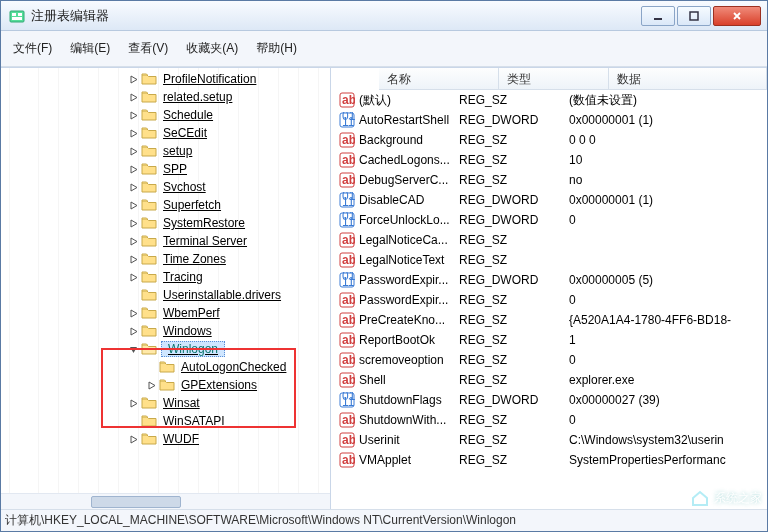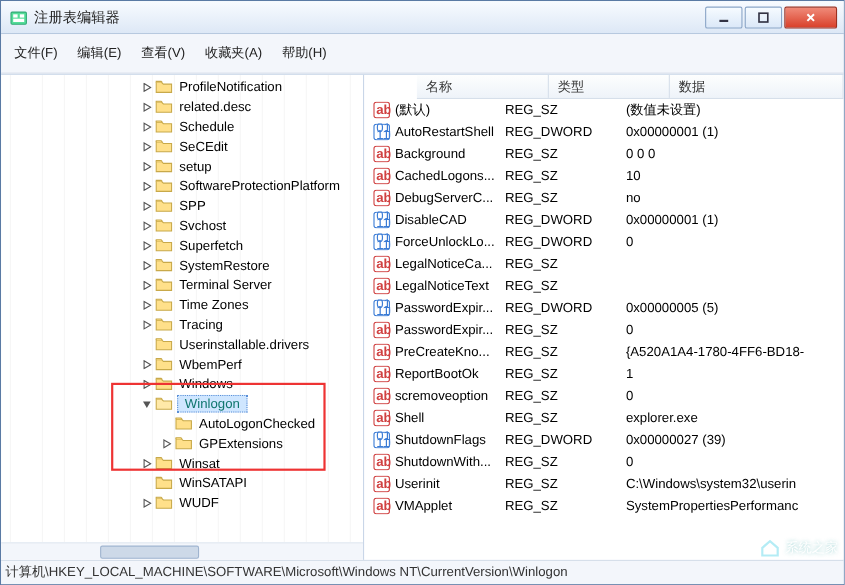--- a/index.html
+++ b/index.html
@@ -12,21 +12,21 @@
   .winbtn { width: 34px; height: 20px; border: 1px solid #8aa5c7; border-radius: 2px; display: flex; align-items: center; justify-content: center; background: linear-gradient(to bottom,#f6fbff,#dbe8f8); }
   .winbtn.close { width: 48px; background: linear-gradient(to bottom,#f08b7a,#d9402a); border-color:#9c3020;}
   .winbtn svg { width: 12px; height: 12px; }
   .menubar { height: 36px; background: #f3f6fb; border-bottom: 1px solid #d6dfea; display: flex; align-items: center; padding-left: 4px; gap: 2px; }
   .menuitem { padding: 2px 8px; color: #222; }
   .client { flex: 1; display: flex; background: #fff; border-top: 1px solid #c9d6e8; }
   .panel { overflow: hidden; position: relative; }
   .panel.left { width: 330px; border-right: 1px solid #c9d6e8; }
   .panel.right { flex: 1; }
   .tree-wrap { position: absolute; inset: 0; overflow: auto; }
-  .tree { padding-top: 2px; }
+  .tree { padding-top: 2px; text-decoration: underline; }
   .tree-row { height: 18px; display: flex; align-items: center; white-space: nowrap; }
   .tree-row .indent { display: inline-block; height: 1px; }
   .expander { width: 12px; height: 12px; display: inline-flex; align-items:center; justify-content:center; margin-right: 2px; }
   .expander svg { width:9px; height:9px; }
   .folder-icon { display:inline-flex; margin-right: 4px; }
   .folder-icon svg { width:16px; height:14px; }
   .tree-label { padding: 0 2px; }
   .tree-label.selected { background: #cfe6ff; border: 1px dotted #5a8ed6; padding: 0 6px; color:#0f766e; }
   .highlight-box { position: absolute; border: 2px solid #e33; pointer-events: none; }
   .listview { display:flex; flex-direction:column; height:100%; }
@@ -115,21 +115,21 @@
                 <svg viewBox="0 0 9 9">
                   <path d="M2 1 L8 4.5 L2 8 Z" fill="none" stroke="#555"></path>
                 </svg>
               </span>
               <span class="folder-icon">
                 <svg viewBox="0 0 16 14">
                   <path d="M1 3 L6 3 L7.5 4.5 L15 4.5 L15 12 L1 12 Z" fill="#ffe08a" stroke="#c8a94a"></path>
                   <path d="M1 3 L1 2 L5.5 2 L6.5 3" fill="#ffe08a" stroke="#c8a94a"></path>
                 </svg>
               </span>
-              <span class="tree-label">related.desc</span>
+              <span class="tree-label">related.setup</span>
             </div>
             <div class="tree-row">
               <span class="indent" style="width:126px"></span>
               <span class="expander">
                 <svg viewBox="0 0 9 9">
                   <path d="M2 1 L8 4.5 L2 8 Z" fill="none" stroke="#555"></path>
                 </svg>
               </span>
               <span class="folder-icon">
                 <svg viewBox="0 0 16 14">
@@ -161,35 +161,20 @@
                   <path d="M2 1 L8 4.5 L2 8 Z" fill="none" stroke="#555"></path>
                 </svg>
               </span>
               <span class="folder-icon">
                 <svg viewBox="0 0 16 14">
                   <path d="M1 3 L6 3 L7.5 4.5 L15 4.5 L15 12 L1 12 Z" fill="#ffe08a" stroke="#c8a94a"></path>
                   <path d="M1 3 L1 2 L5.5 2 L6.5 3" fill="#ffe08a" stroke="#c8a94a"></path>
                 </svg>
               </span>
               <span class="tree-label">setup</span>
-            </div>
-            <div class="tree-row">
-              <span class="indent" style="width:126px"></span>
-              <span class="expander">
-                <svg viewBox="0 0 9 9">
-                  <path d="M2 1 L8 4.5 L2 8 Z" fill="none" stroke="#555"></path>
-                </svg>
-              </span>
-              <span class="folder-icon">
-                <svg viewBox="0 0 16 14">
-                  <path d="M1 3 L6 3 L7.5 4.5 L15 4.5 L15 12 L1 12 Z" fill="#ffe08a" stroke="#c8a94a"></path>
-                  <path d="M1 3 L1 2 L5.5 2 L6.5 3" fill="#ffe08a" stroke="#c8a94a"></path>
-                </svg>
-              </span>
-              <span class="tree-label">SoftwareProtectionPlatform</span>
             </div>
             <div class="tree-row">
               <span class="indent" style="width:126px"></span>
               <span class="expander">
                 <svg viewBox="0 0 9 9">
                   <path d="M2 1 L8 4.5 L2 8 Z" fill="none" stroke="#555"></path>
                 </svg>
               </span>
               <span class="folder-icon">
                 <svg viewBox="0 0 16 14">

